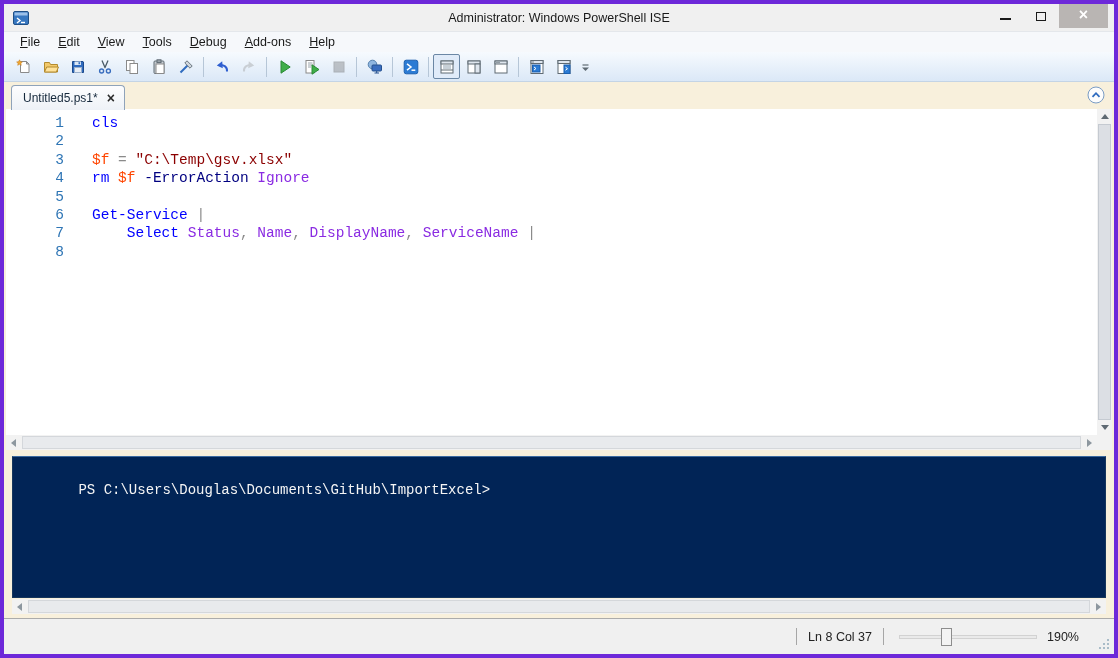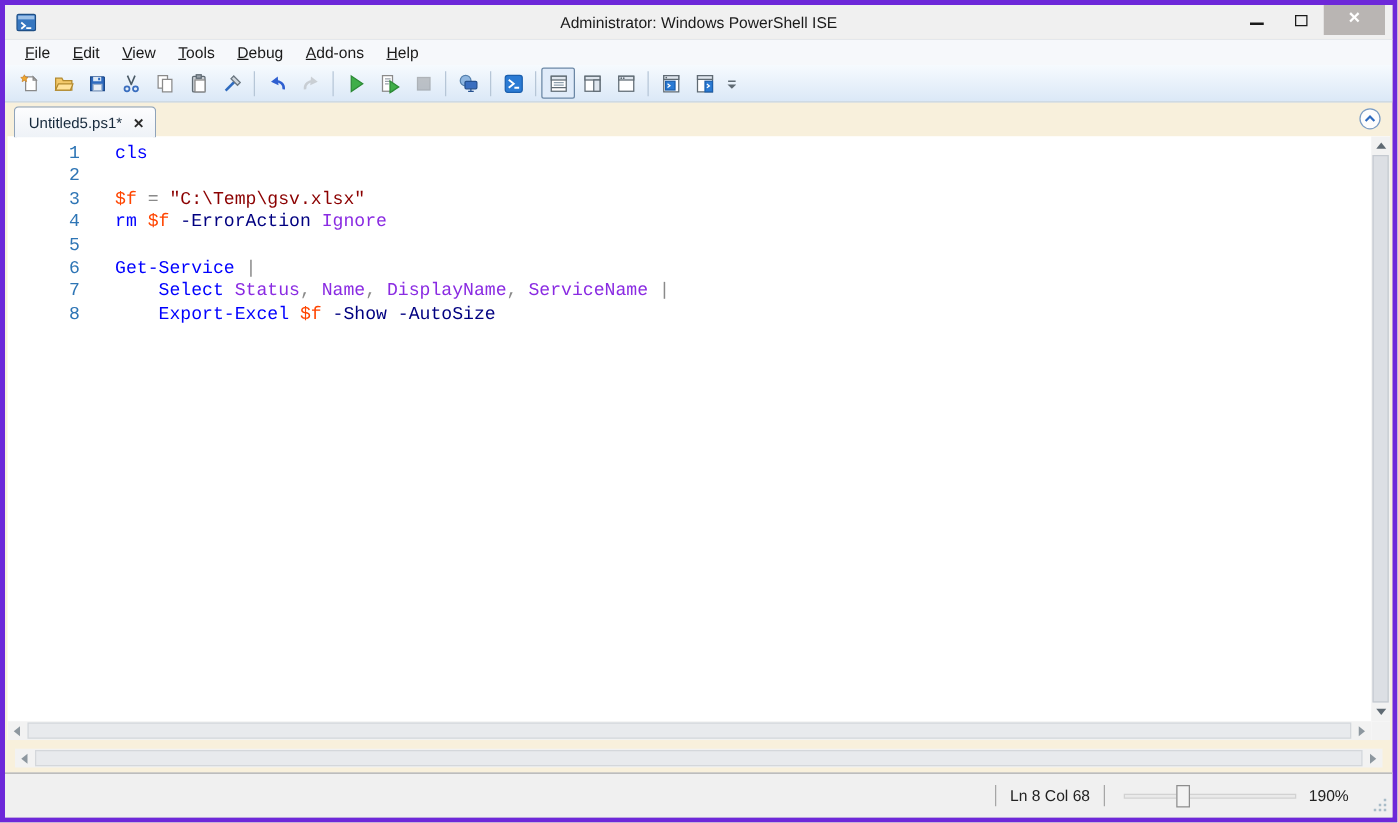--- a/index.html
+++ b/index.html
@@ -318,21 +318,21 @@
 
   <div class="editor">
     <div class="code-lines">
         <div class="code-line"><span class="ln">1</span><span class="code"><span class="tk-cmdlet">cls</span></span></div>
         <div class="code-line"><span class="ln">2</span><span class="code"></span></div>
         <div class="code-line"><span class="ln">3</span><span class="code"><span class="tk-var">$f</span><span class="tk-op"> = </span><span class="tk-str">"C:\Temp\gsv.xlsx"</span></span></div>
         <div class="code-line"><span class="ln">4</span><span class="code"><span class="tk-cmdlet">rm</span><span class="tk-plain"> </span><span class="tk-var">$f</span><span class="tk-plain"> </span><span class="tk-param">-ErrorAction</span><span class="tk-plain"> </span><span class="tk-arg">Ignore</span></span></div>
         <div class="code-line"><span class="ln">5</span><span class="code"></span></div>
         <div class="code-line"><span class="ln">6</span><span class="code"><span class="tk-cmdlet">Get-Service</span><span class="tk-plain"> </span><span class="tk-op">|</span></span></div>
         <div class="code-line"><span class="ln">7</span><span class="code"><span class="tk-plain">    </span><span class="tk-cmdlet">Select</span><span class="tk-plain"> </span><span class="tk-arg">Status</span><span class="tk-op">,</span><span class="tk-plain"> </span><span class="tk-arg">Name</span><span class="tk-op">,</span><span class="tk-plain"> </span><span class="tk-arg">DisplayName</span><span class="tk-op">,</span><span class="tk-plain"> </span><span class="tk-arg">ServiceName</span><span class="tk-plain"> </span><span class="tk-op">|</span></span></div>
-        <div class="code-line"><span class="ln">8</span><span class="code"><span class="tk-plain">    </span><span class="tk-cmdlet">Export-Excel</span><span class="tk-plain"> </span><span class="tk-var">$f</span><span class="tk-plain"> </span><span class="tk-param">-Show</span><span class="tk-plain"> </span><span class="tk-param">-AutoSize</span></span></div>
+        <div class="code-line"><span class="ln">8</span></div>
       </div>
     <div class="vscroll">
       <span class="vs-up">
           <span class="tri-up"></span>
         </span>
       <span class="vs-thumb"></span>
       <span class="vs-down">
           <span class="tri-down"></span>
         </span>
     </div>
@@ -344,34 +344,37 @@
       <span class="hs-btn">
           <span class="tri-right"></span>
         </span>
     </div>
     <div class="sb-corner"></div>
   </div>
 
   <div class="splitter"></div>
 
   <div class="console-wrap">
+    <div class="console">
+      <span>PS C:\Users\Douglas\Documents\GitHub\ImportExcel&gt;</span>
+    </div>
     <div class="console-hscroll">
       <span class="hs-btn">
           <span class="tri-left"></span>
         </span>
       <span class="hs-thumb"></span>
       <span class="hs-btn">
           <span class="tri-right"></span>
         </span>
     </div>
   </div>
 
   <div class="statusbar">
     <span class="sb-sep"></span>
-    <span class="sb-pos">Ln 8 Col 68</span>
+    <span class="sb-pos">Ln 8 Col 37</span>
     <span class="sb-sep"></span>
     <span class="slider">
       <span class="slider-thumb"></span>
     </span>
     <span class="sb-zoom">190%</span>
     <span class="grip">
         <i></i>
         <i></i>
         <i></i>
         <i></i>

